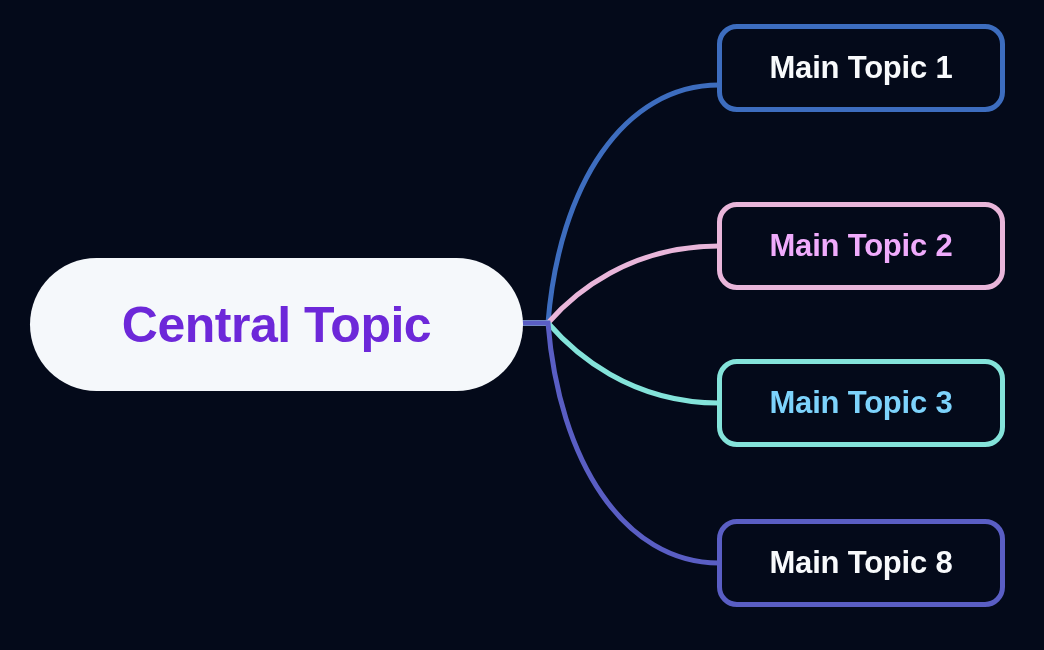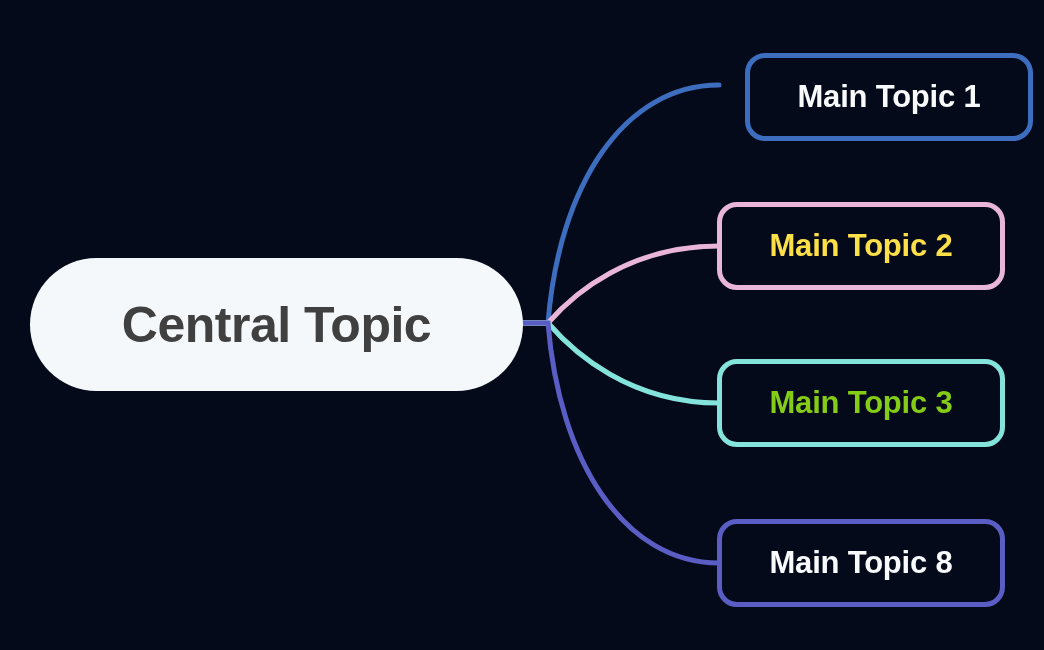--- a/index.html
+++ b/index.html
@@ -49,50 +49,50 @@
     align-items: center;
     justify-content: center;
     background: transparent;
   }
   .topic-node .topic-label {
     font-size: 31px;
     font-weight: bold;
     letter-spacing: -0.2px;
     white-space: nowrap;
   }
-  .topic-1 { top: 53px; margin-left: 28px; }
+  .topic-1 { top: 24px; }
   .topic-2 { top: 202px; }
   .topic-3 { top: 359px; }
   .topic-4 { top: 519px; }
 </style>
 </head>
 <body>
 
 <div class="canvas" style="background-color: rgb(4, 10, 26);">
 
   <svg class="connector-layer" viewBox="0 0 1044 650" xmlns="http://www.w3.org/2000/svg">
     <path class="connector" d="M 522 323 L 548 323 C 559 185 624 85 719 85" stroke="#3d6dbf"></path>
     <path class="connector" d="M 522 323 L 548 323 C 574 293 630 246 719 246" stroke="#e9b6da"></path>
     <path class="connector" d="M 522 323 L 548 323 C 574 353 630 403 719 403" stroke="#84e3da"></path>
     <path class="connector" d="M 522 323 L 548 323 C 559 461 624 563 719 563" stroke="#5a5ec4"></path>
   </svg>
 
   <div class="central-node" style="background-color: rgb(245, 248, 251);">
-    <span class="central-label" style="color: #404040;">Central Topic</span>
+    <span class="central-label" style="color: #6d28d9;">Central Topic</span>
   </div>
 
   <div class="topic-node topic-1" style="border-color: rgb(61, 109, 191);">
     <span class="topic-label" style="color: rgb(248, 250, 252);">Main Topic 1</span>
   </div>
 
   <div class="topic-node topic-2" style="border-color: rgb(233, 182, 218);">
-    <span class="topic-label" style="color: #fde047;">Main Topic 2</span>
+    <span class="topic-label" style="color: #f0abfc;">Main Topic 2</span>
   </div>
 
   <div class="topic-node topic-3" style="border-color: rgb(132, 227, 218);">
-    <span class="topic-label" style="color: #84cc16;">Main Topic 3</span>
+    <span class="topic-label" style="color: #7dd3fc;">Main Topic 3</span>
   </div>
 
   <div class="topic-node topic-4" style="border-color: rgb(90, 94, 196);">
     <span class="topic-label" style="color: rgb(248, 250, 252);">Main Topic 8</span>
   </div>
 
 </div>
 
 </body></html>

